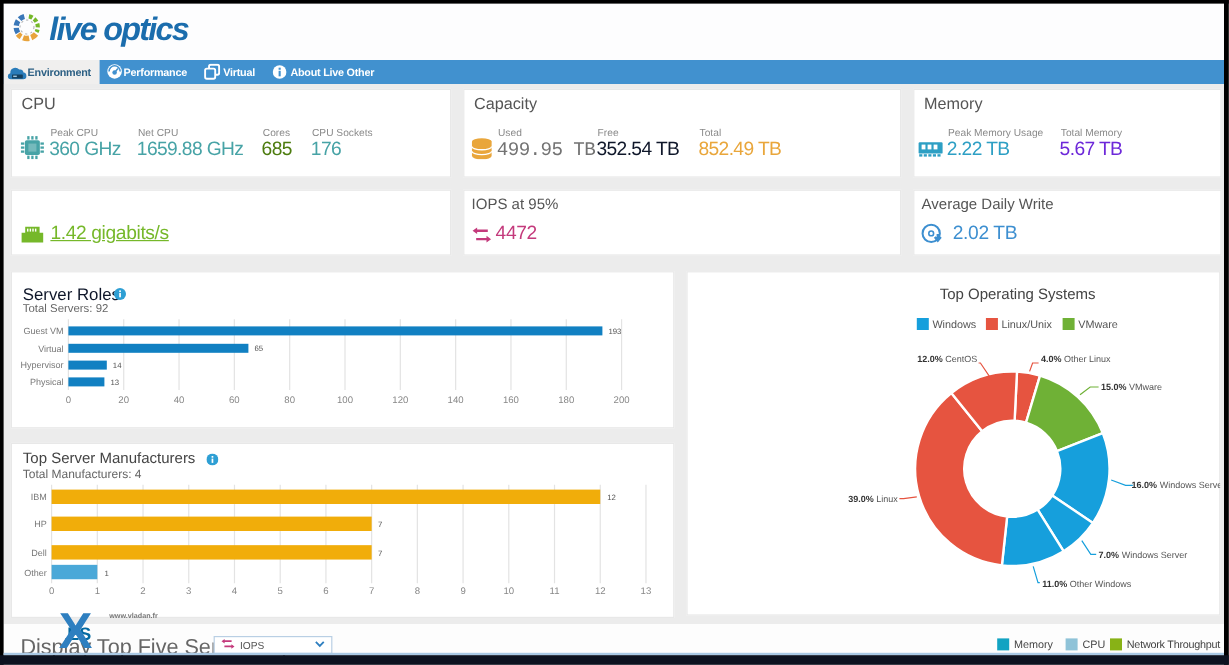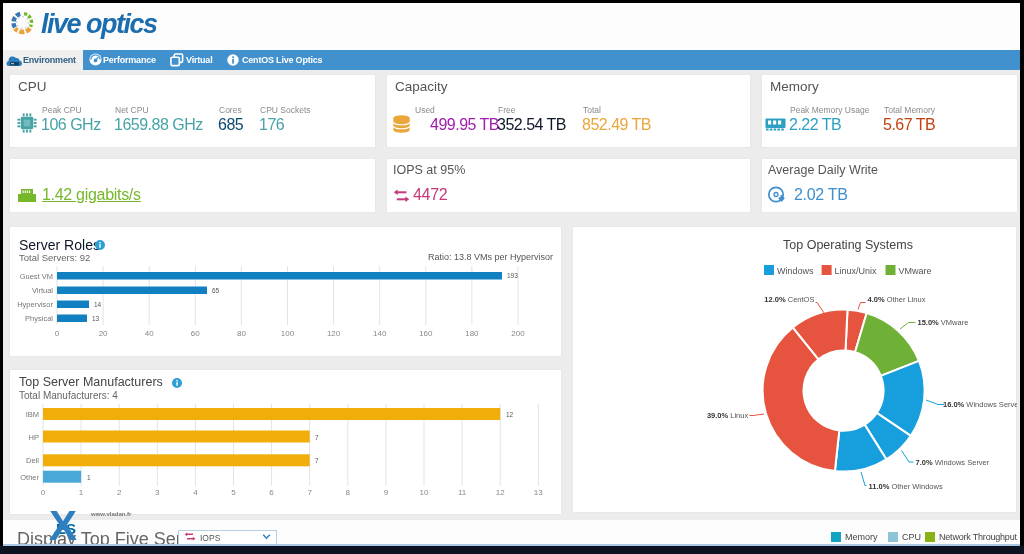--- a/index.html
+++ b/index.html
@@ -58,21 +58,21 @@
       </svg>
   </div>
   <div class="abs nav" style="left:186px;top:55px;">Virtual</div>
   <div class="abs" style="left:227px;top:54px;">
     <svg width="12" height="12" viewBox="0 0 13 13">
         <circle cx="6.5" cy="6.5" r="6.2" fill="#fff"></circle>
         <rect x="5.6" y="5.4" width="1.9" height="5" fill="#4191cf"></rect>
         <rect x="5.6" y="2.6" width="1.9" height="1.9" fill="#4191cf"></rect>
       </svg>
   </div>
-  <div class="abs nav" style="left:242px;top:55px;">CentOS Live Optics</div>
+  <div class="abs nav" style="left:242px;top:55px;">About Live Other</div>
 
   <div class="card" style="left:9px;top:74px;width:367px;height:74px;"></div>
   <div class="card" style="left:386px;top:74px;width:365px;height:74px;"></div>
   <div class="card" style="left:761px;top:74px;width:257px;height:74px;"></div>
 
   <div class="abs ctitle" style="left:18px;top:79px;">CPU</div>
   <div class="abs" style="left:16px;top:112px;">
     <svg width="22" height="22" viewBox="0 0 23 23">
         <g fill="#47a3a6">
           <rect x="5" y="5" width="13" height="13" rx="1.5"></rect>
@@ -88,44 +88,44 @@
             <rect x="1.5" y="14" width="3" height="2"></rect>
             <rect x="18.5" y="7" width="3" height="2"></rect>
             <rect x="18.5" y="10.5" width="3" height="2"></rect>
             <rect x="18.5" y="14" width="3" height="2"></rect>
           </g>
         </g>
         <rect x="8" y="8" width="7" height="7" fill="#fff" opacity="0.25"></rect>
       </svg>
   </div>
   <div class="abs lbl" style="left:42px;top:105px;">Peak CPU</div>
-  <div class="abs val" style="left:41px;top:116px;color:#47a3a6;">106 GHz</div>
+  <div class="abs val" style="left:41px;top:116px;color:#47a3a6;">360 GHz</div>
   <div class="abs lbl" style="left:115px;top:105px;">Net CPU</div>
   <div class="abs val" style="left:114px;top:116px;color:#47a3a6;">1659.88 GHz</div>
   <div class="abs lbl" style="left:219px;top:105px;">Cores</div>
-  <div class="abs val" style="left:218px;top:116px;color:#0c4a6e;">685</div>
+  <div class="abs val" style="left:218px;top:116px;color:#4d7c0f;">685</div>
   <div class="abs lbl" style="left:260px;top:105px;">CPU Sockets</div>
   <div class="abs val" style="left:259px;top:116px;color:#47a3a6;">176</div>
 
   <div class="abs ctitle" style="left:395px;top:79px;">Capacity</div>
   <div class="abs" style="left:392px;top:115px;">
     <svg width="19" height="18" viewBox="0 0 19 18">
         <g fill="#e9a63b">
           <ellipse cx="9.5" cy="3" rx="8.2" ry="2.8"></ellipse>
           <path d="M1.3 3 H17.7 V15 A8.2 2.8 0 0 1 1.3 15 Z"></path>
         </g>
         <g fill="none" stroke="#fff" stroke-width="1.1">
           <path d="M1.3 7 A8.2 2.8 0 0 0 17.7 7"></path>
           <path d="M1.3 11 A8.2 2.8 0 0 0 17.7 11"></path>
           <path d="M1.3 15 A8.2 2.8 0 0 0 17.7 15" stroke-width="0"></path>
         </g>
       </svg>
     </div>
   <div class="abs lbl" style="left:415px;top:105px;">Used</div>
-  <div class="abs val" style="left:430px;top:116px;color:#a21caf;">499.95 TB</div>
+  <div class="abs val" style="left:414px;top:116px;color:#737373;font-family:Liberation Mono, monospace;">499.95 TB</div>
   <div class="abs lbl" style="left:498px;top:105px;">Free</div>
   <div class="abs val" style="left:497px;top:116px;color:#0f172a;">352.54 TB</div>
   <div class="abs lbl" style="left:583px;top:105px;">Total</div>
   <div class="abs val" style="left:582px;top:116px;color:#e9a63b;">852.49 TB</div>
 
   <div class="abs ctitle" style="left:770px;top:79px;">Memory</div>
   <div class="abs" style="left:765px;top:118px;">
     <svg width="21" height="13" viewBox="0 0 21 13">
         <rect x="0.5" y="0.5" width="20" height="9.5" rx="1" fill="#2d9fc4"></rect>
         <g fill="#fff">
@@ -138,21 +138,21 @@
           <rect x="4.8" y="10.5" width="2.6" height="2"></rect>
           <rect x="8.6" y="10.5" width="2.6" height="2"></rect>
           <rect x="12.4" y="10.5" width="2.6" height="2"></rect>
           <rect x="16.2" y="10.5" width="2.6" height="2"></rect>
         </g>
       </svg>
   </div>
   <div class="abs lbl" style="left:790px;top:105px;">Peak Memory Usage</div>
   <div class="abs val" style="left:789px;top:116px;color:#2d9fc4;">2.22 TB</div>
   <div class="abs lbl" style="left:884px;top:105px;">Total Memory</div>
-  <div class="abs val" style="left:883px;top:116px;color:#c2410c;">5.67 TB</div>
+  <div class="abs val" style="left:883px;top:116px;color:#6d28d9;">5.67 TB</div>
 
   <div class="card" style="left:9px;top:158px;width:367px;height:55px;"></div>
   <div class="card" style="left:386px;top:158px;width:365px;height:55px;"></div>
   <div class="card" style="left:761px;top:158px;width:257px;height:55px;"></div>
 
   <div class="abs" style="left:17px;top:188px;">
     <svg width="20" height="15" viewBox="0 0 20 15">
         <path d="M4 1 H16 V6 H19 V14 H1 V6 H4 Z" fill="#76b82a"></path>
         <g fill="#fff">
           <rect x="5.5" y="2.5" width="1.2" height="2.5"></rect>
@@ -190,21 +190,20 @@
   <div class="card" style="left:9px;top:226px;width:553px;height:131px;"></div>
   <div class="abs" style="left:19px;top:237px;font-size:14px;color:#0f172a;">Server Roles</div>
   <div class="abs" style="left:95px;top:240px;">
       <svg width="10" height="10" viewBox="0 0 12 12">
         <circle cx="6" cy="6" r="6" fill="#2e9fd4"></circle>
         <rect x="5.2" y="5" width="1.7" height="4.3" fill="#fff"></rect>
         <rect x="5.2" y="2.4" width="1.7" height="1.7" fill="#fff"></rect>
       </svg>
     </div>
   <div class="abs" style="left:19px;top:252px;font-size:9.5px;color:#666;">Total Servers: 92</div>
-  <div class="abs" style="left:0px;top:252px;width:553px;text-align:right;font-size:9px;color:#555;">Ratio: 13.8 VMs per Hypervisor</div>
   <div class="abs" style="left:9px;top:264px;">
     <svg width="553" height="80" viewBox="0 0 553 80">
       <g stroke="#e3e3e3" stroke-width="1">
         <line x1="48" y1="2" x2="48" y2="61"></line>
           <line x1="94.1" y1="2" x2="94.1" y2="61"></line>
           <line x1="140.2" y1="2" x2="140.2" y2="61"></line>
           <line x1="186.3" y1="2" x2="186.3" y2="61"></line>
           <line x1="232.4" y1="2" x2="232.4" y2="61"></line>
           <line x1="278.5" y1="2" x2="278.5" y2="61"></line>
           <line x1="324.6" y1="2" x2="324.6" y2="61"></line>

